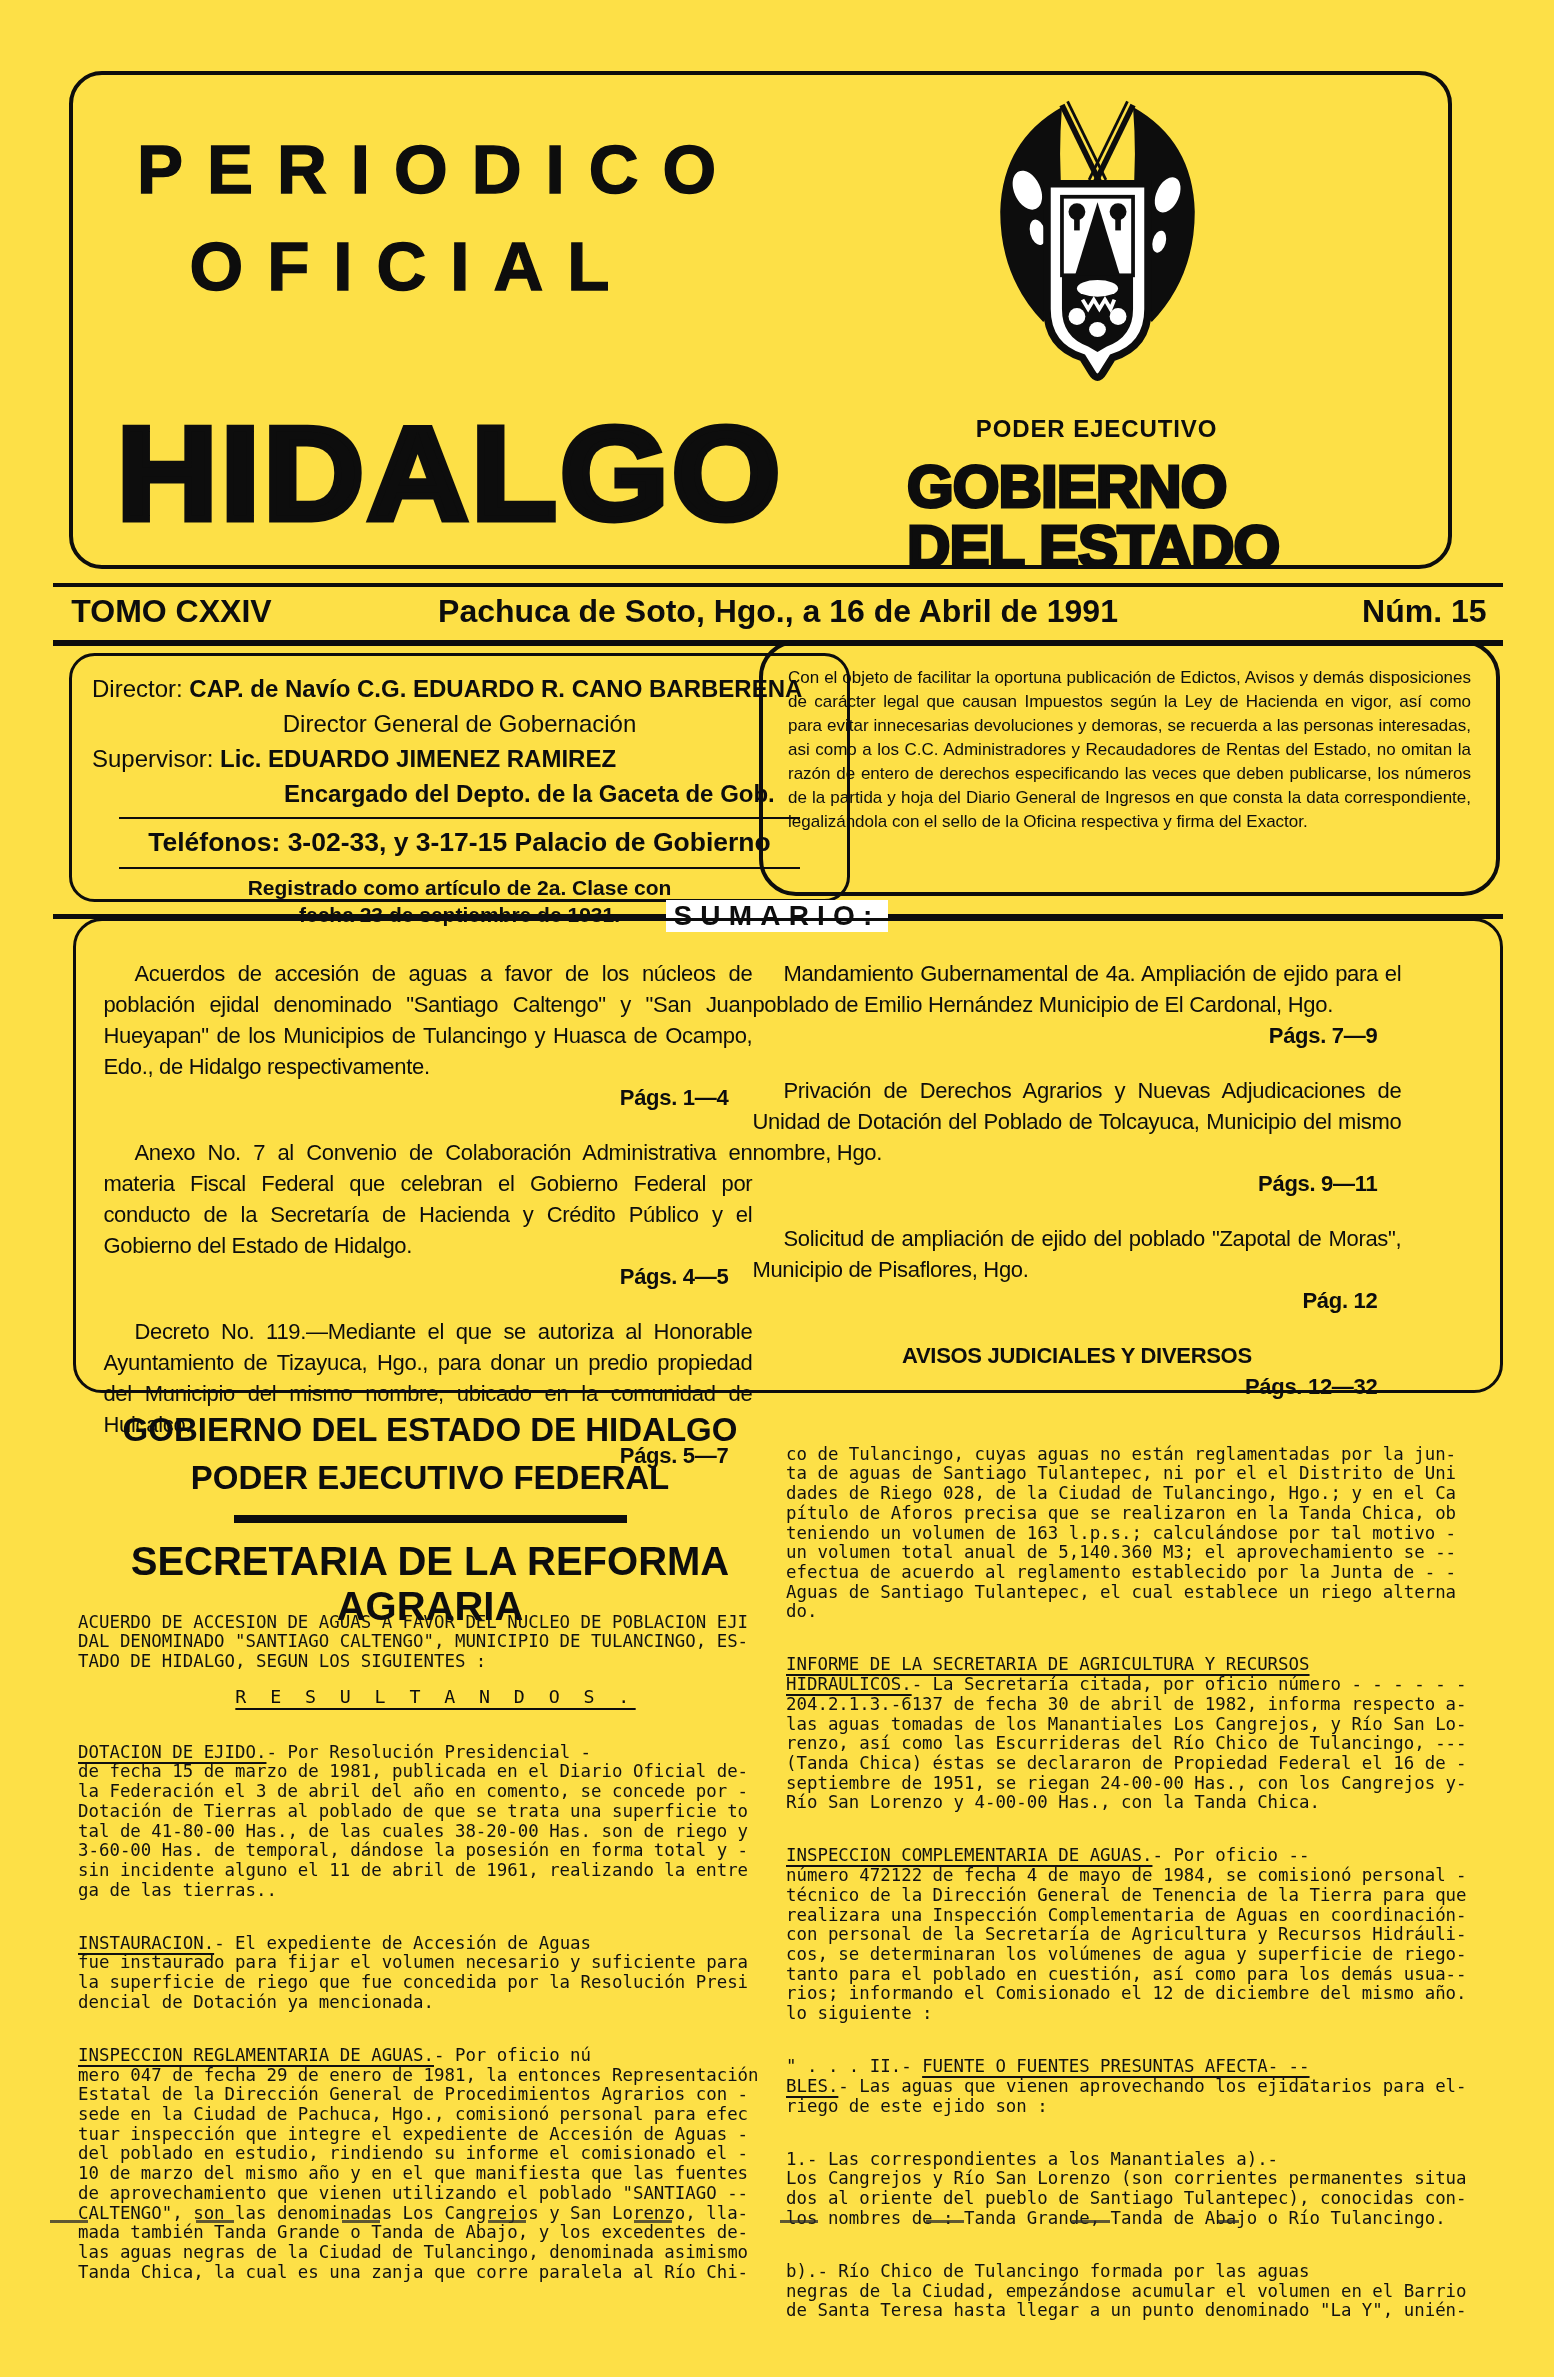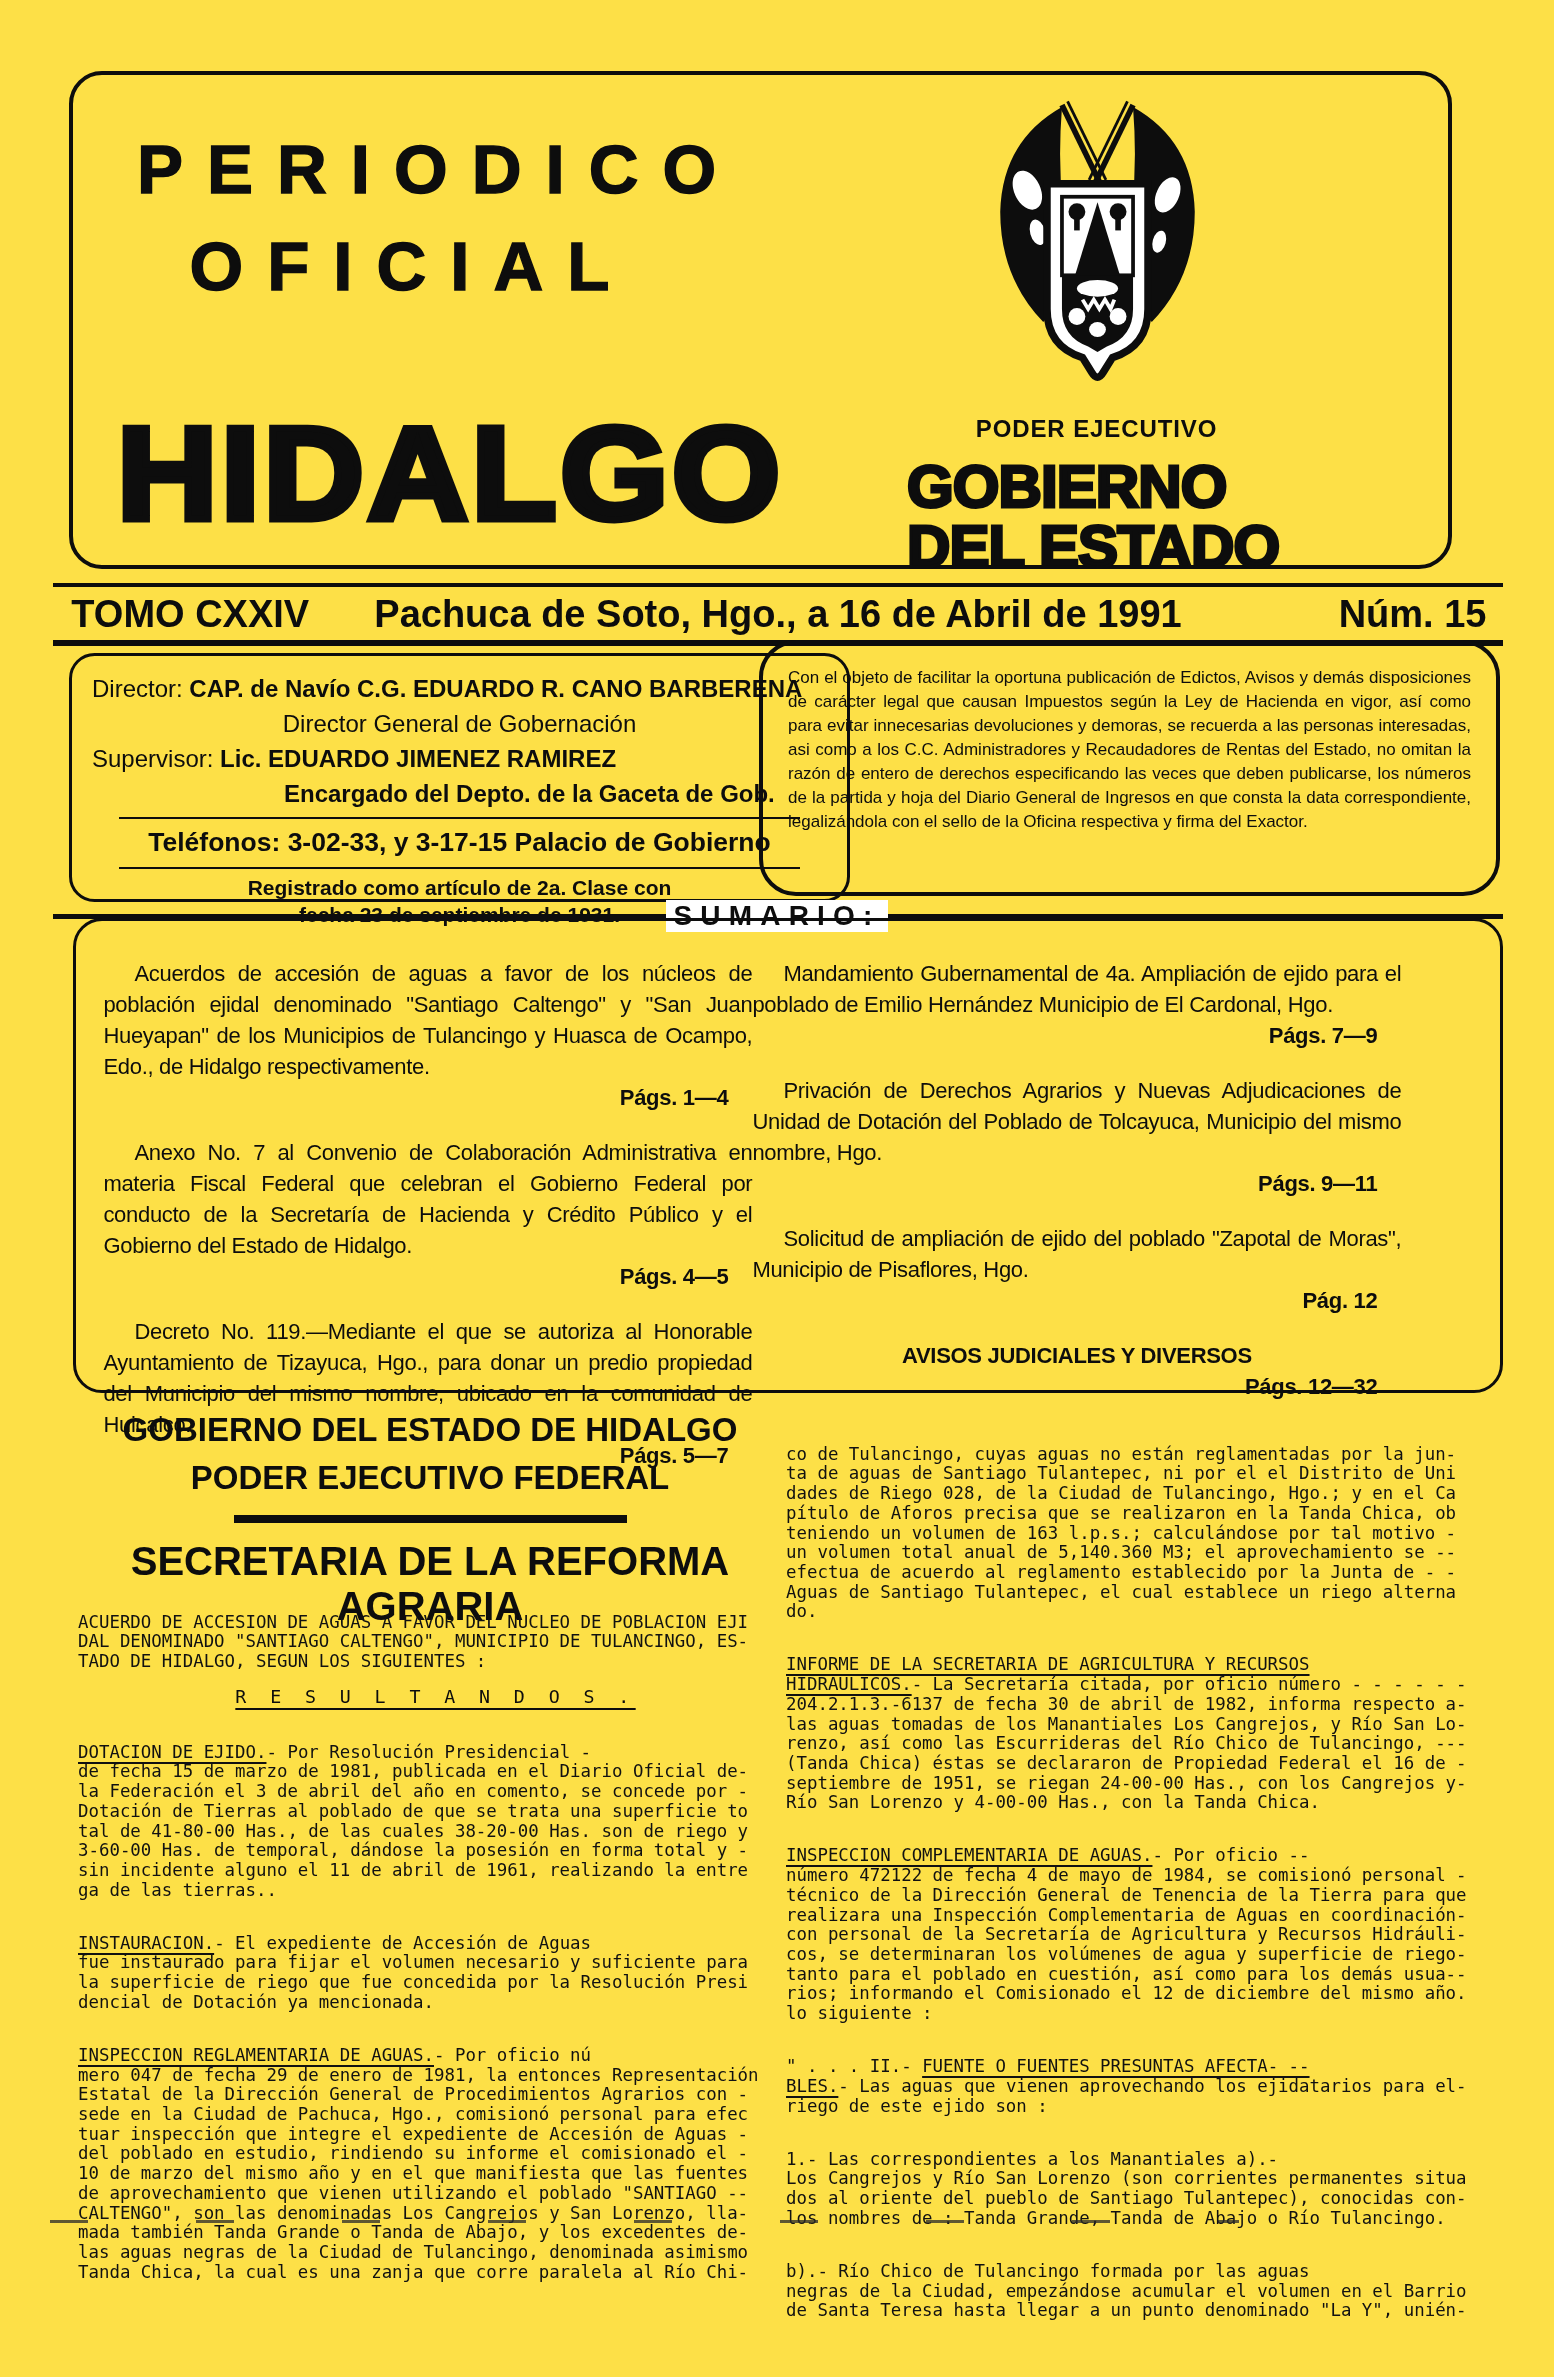--- a/index.html
+++ b/index.html
@@ -19,21 +19,21 @@
   .hidalgo{position:absolute;left:44px;top:322px;font-weight:bold;font-size:139px;
            letter-spacing:3.7px;-webkit-text-stroke:7.3px #0d0d0d;transform:scaleY(.95);
            transform-origin:top left;white-space:nowrap;}
   .gobblock{position:absolute;left:834px;top:382px;font-weight:bold;font-size:60px;
             line-height:60px;letter-spacing:-0.9px;-webkit-text-stroke:3.2px #0d0d0d;
             white-space:nowrap;}
 
   
   .rule{position:absolute;left:53px;width:1450px;background:#0d0d0d;}
   .dateline{position:absolute;left:53px;top:593px;width:1450px;height:42px;
-            font-weight:bold;font-size:38px;}
+            font-weight:bold;font-size:32px;}
   .dateline .tomo{position:absolute;left:18.3px;top:0;}
   .dateline .center{position:absolute;left:0;right:0;text-align:center;top:0;}
   .dateline .num{position:absolute;right:16.5px;top:0;}
 
   
   .dirbox{position:absolute;left:69px;top:653px;width:781px;height:249px;
           border:3.7px solid #0d0d0d;border-radius:25.6px;padding:14.6px 20px 9.1px 20px;
           font-size:24px;line-height:35px;}
   .dirbox .b{font-weight:bold;}
   .dirbox .c{text-align:center;}

